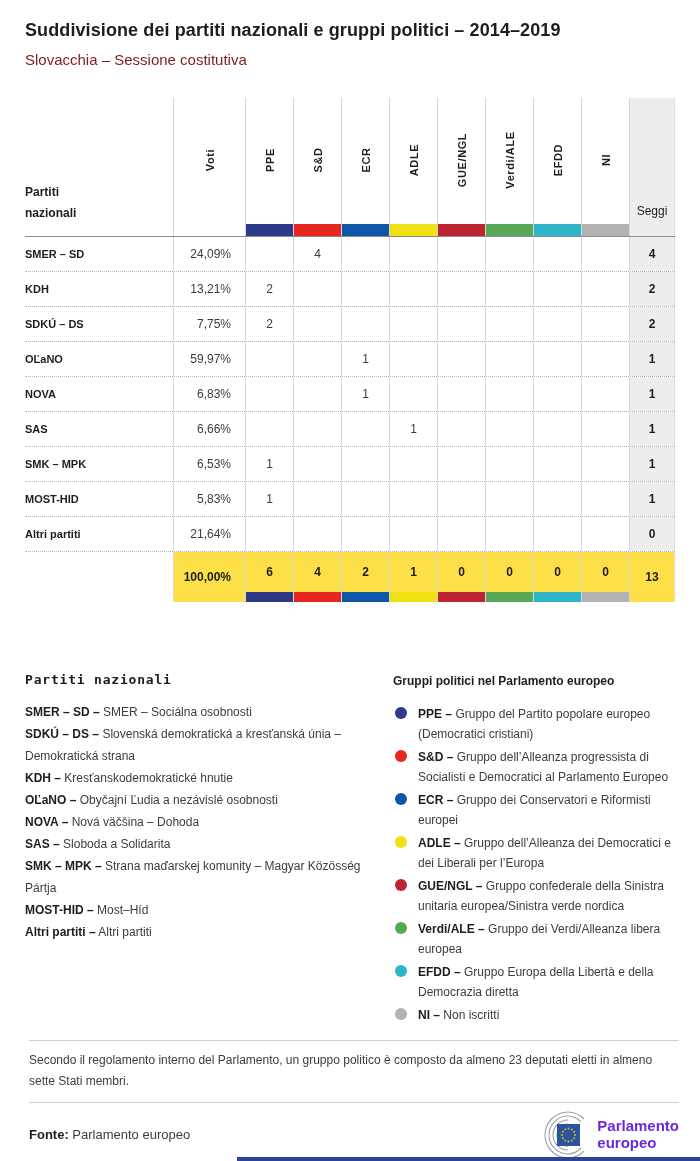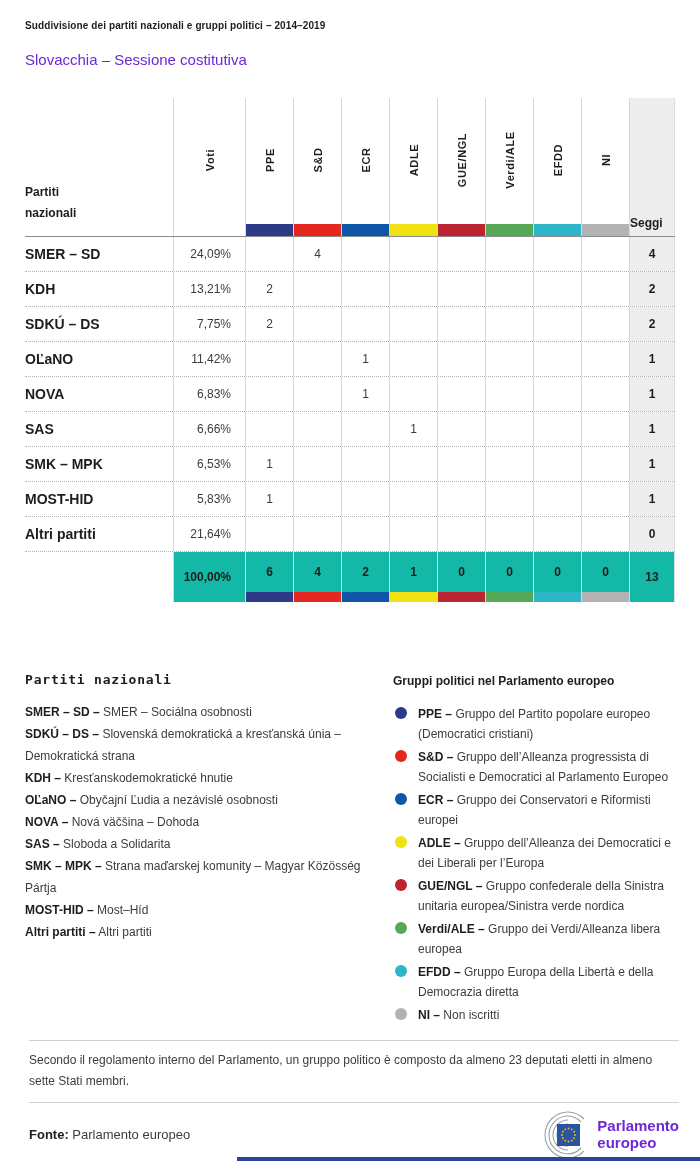--- a/index.html
+++ b/index.html
@@ -1,41 +1,41 @@
 <!DOCTYPE html>
 <html><head>
 <meta charset="utf-8">
 <style>
   *{box-sizing:border-box;margin:0;padding:0}
   body{margin:0;background:#fff}
   .page{position:relative;width:700px;height:1161px;background:#fff;overflow:hidden;
         font-family:"Liberation Sans",sans-serif;color:#1d1d1b;
         --cols:148px 72px repeat(8,48px) 46px;}
-  .title{position:absolute;left:25px;top:20px;font-size:10px;font-weight:700;letter-spacing:.1px}
-  .subtitle{position:absolute;left:25px;top:51px;font-size:15px;color:#6d28d9}
+  .title{position:absolute;left:25px;top:20px;font-size:18px;font-weight:700;letter-spacing:.1px}
+  .subtitle{position:absolute;left:25px;top:51px;font-size:15px;color:#7f1d1d}
 
   .table{position:absolute;left:25px;top:98px;width:650px}
   .thead{display:grid;grid-template-columns:var(--cols);height:139px;border-bottom:1px solid #8c8c8c}
   .th{position:relative;border-left:1px solid #d8d8d8}
   .th.corner{border-left:none}
   .corner-label{position:absolute;left:0;bottom:12px;width:72px;font-size:12px;font-weight:700;line-height:21px}
   .vlabel{position:absolute;left:50%;top:calc(50% - 7px);transform:translate(-50%,-50%) rotate(180deg);
           writing-mode:vertical-rl;font-size:11px;font-weight:700;letter-spacing:.6px;white-space:nowrap}
   .hbar{position:absolute;left:0;right:0;bottom:0;height:12px}
   .th.seggi-h{background:#ededed;border-right:1px solid #ddd}
-  .seggi-label{position:absolute;bottom:6px;width:100%;text-align:left;font-size:12px;font-weight:700}
+  .seggi-label{position:absolute;bottom:18px;width:100%;text-align:center;font-size:12px;font-weight:400}
 
   .tr{display:grid;grid-template-columns:var(--cols);height:35px;border-bottom:1px dotted #b3b3b3}
   .td{display:flex;align-items:center;justify-content:center;font-size:12px;color:#3c3c3b;border-left:1px solid #d8d8d8}
-  .td.party{justify-content:flex-start;border-left:none;font-weight:700;color:#1d1d1b;font-size:14px}
+  .td.party{justify-content:flex-start;border-left:none;font-weight:700;color:#1d1d1b;font-size:11px}
   .td.voti{justify-content:flex-end;padding-right:14px}
   .td.seggi{font-weight:700;background:#ededed;border-right:1px solid #ddd;color:#1d1d1b}
 
   .trow{display:grid;grid-template-columns:var(--cols);height:50px}
-  .trow .td{background:#14b8a6;font-weight:700;color:#1d1d1b}
+  .trow .td{background:#fde047;font-weight:700;color:#1d1d1b}
   .trow .td.party{background:transparent}
   .trow .gcell{flex-direction:column;justify-content:flex-start;padding:0}
   .gv{flex:1;display:flex;align-items:center;justify-content:center;width:100%}
   .tbar{height:10px;width:100%}
 
   .legend{position:absolute;left:25px;top:672px;width:650px;display:flex}
   .pleg{flex:0 0 358px;padding-right:12px}
   .pleg-title{font-family:"DejaVu Sans Mono",monospace;font-size:13px;font-weight:700;letter-spacing:.8px;margin-bottom:14px}
   .pitem{font-size:12px;line-height:22px;color:#3c3c3b}
   .pitem b,.gtext b,.fonte b{color:#1d1d1b}
@@ -140,21 +140,21 @@
         <div class="td"></div>
         <div class="td"></div>
         <div class="td"></div>
         <div class="td"></div>
         <div class="td"></div>
         <div class="td"></div>
         <div class="td seggi">2</div>
       </div>
     <div class="tr">
         <div class="td party">OĽaNO</div>
-        <div class="td voti">11,42%</div>
+        <div class="td voti">59,97%</div>
         <div class="td"></div>
         <div class="td"></div>
         <div class="td">1</div>
         <div class="td"></div>
         <div class="td"></div>
         <div class="td"></div>
         <div class="td"></div>
         <div class="td"></div>
         <div class="td seggi">1</div>
       </div>

